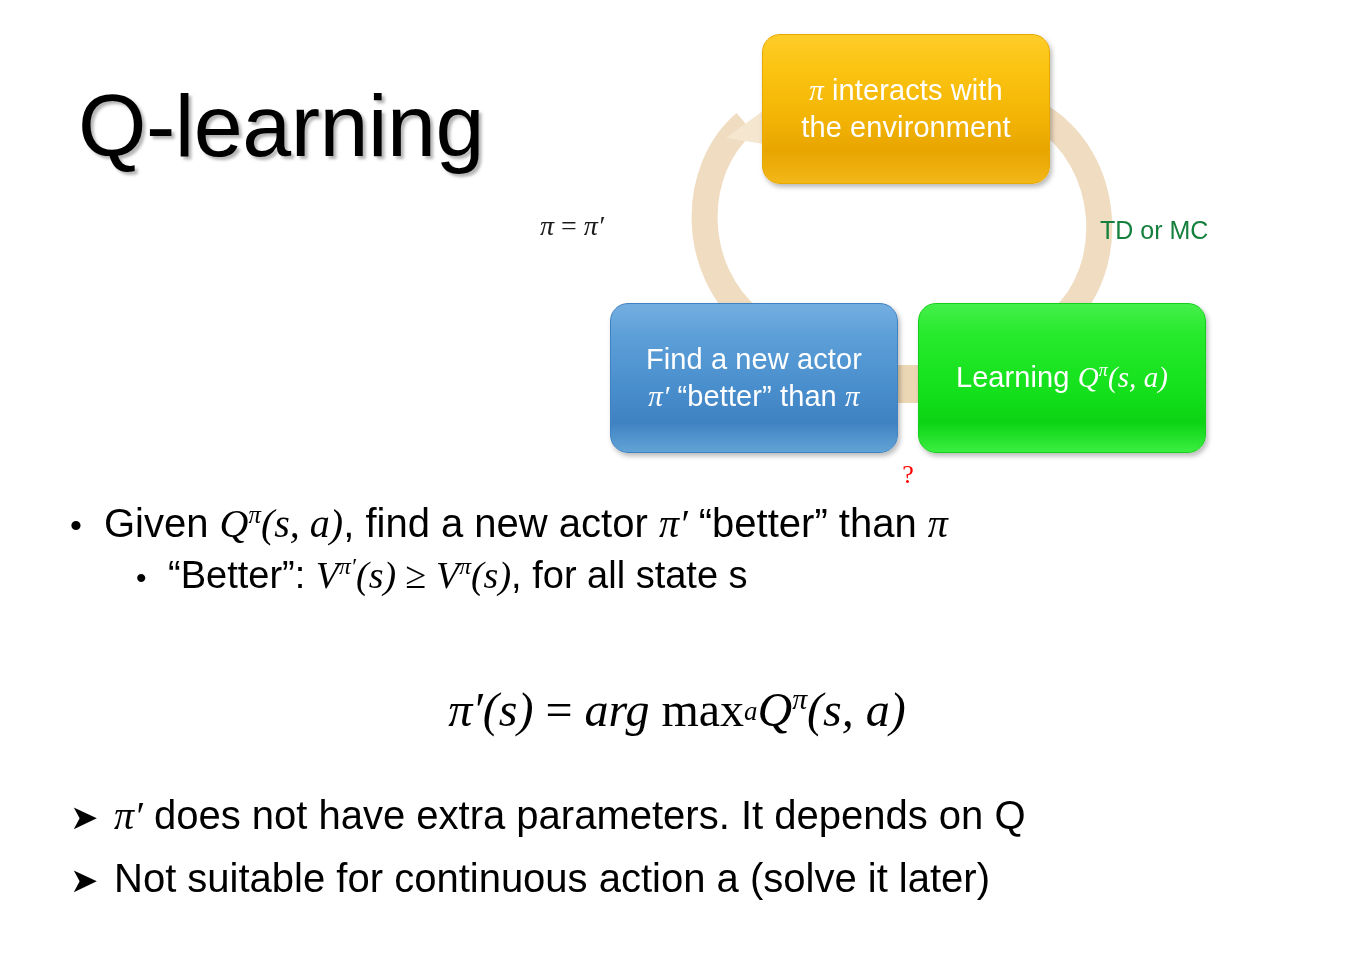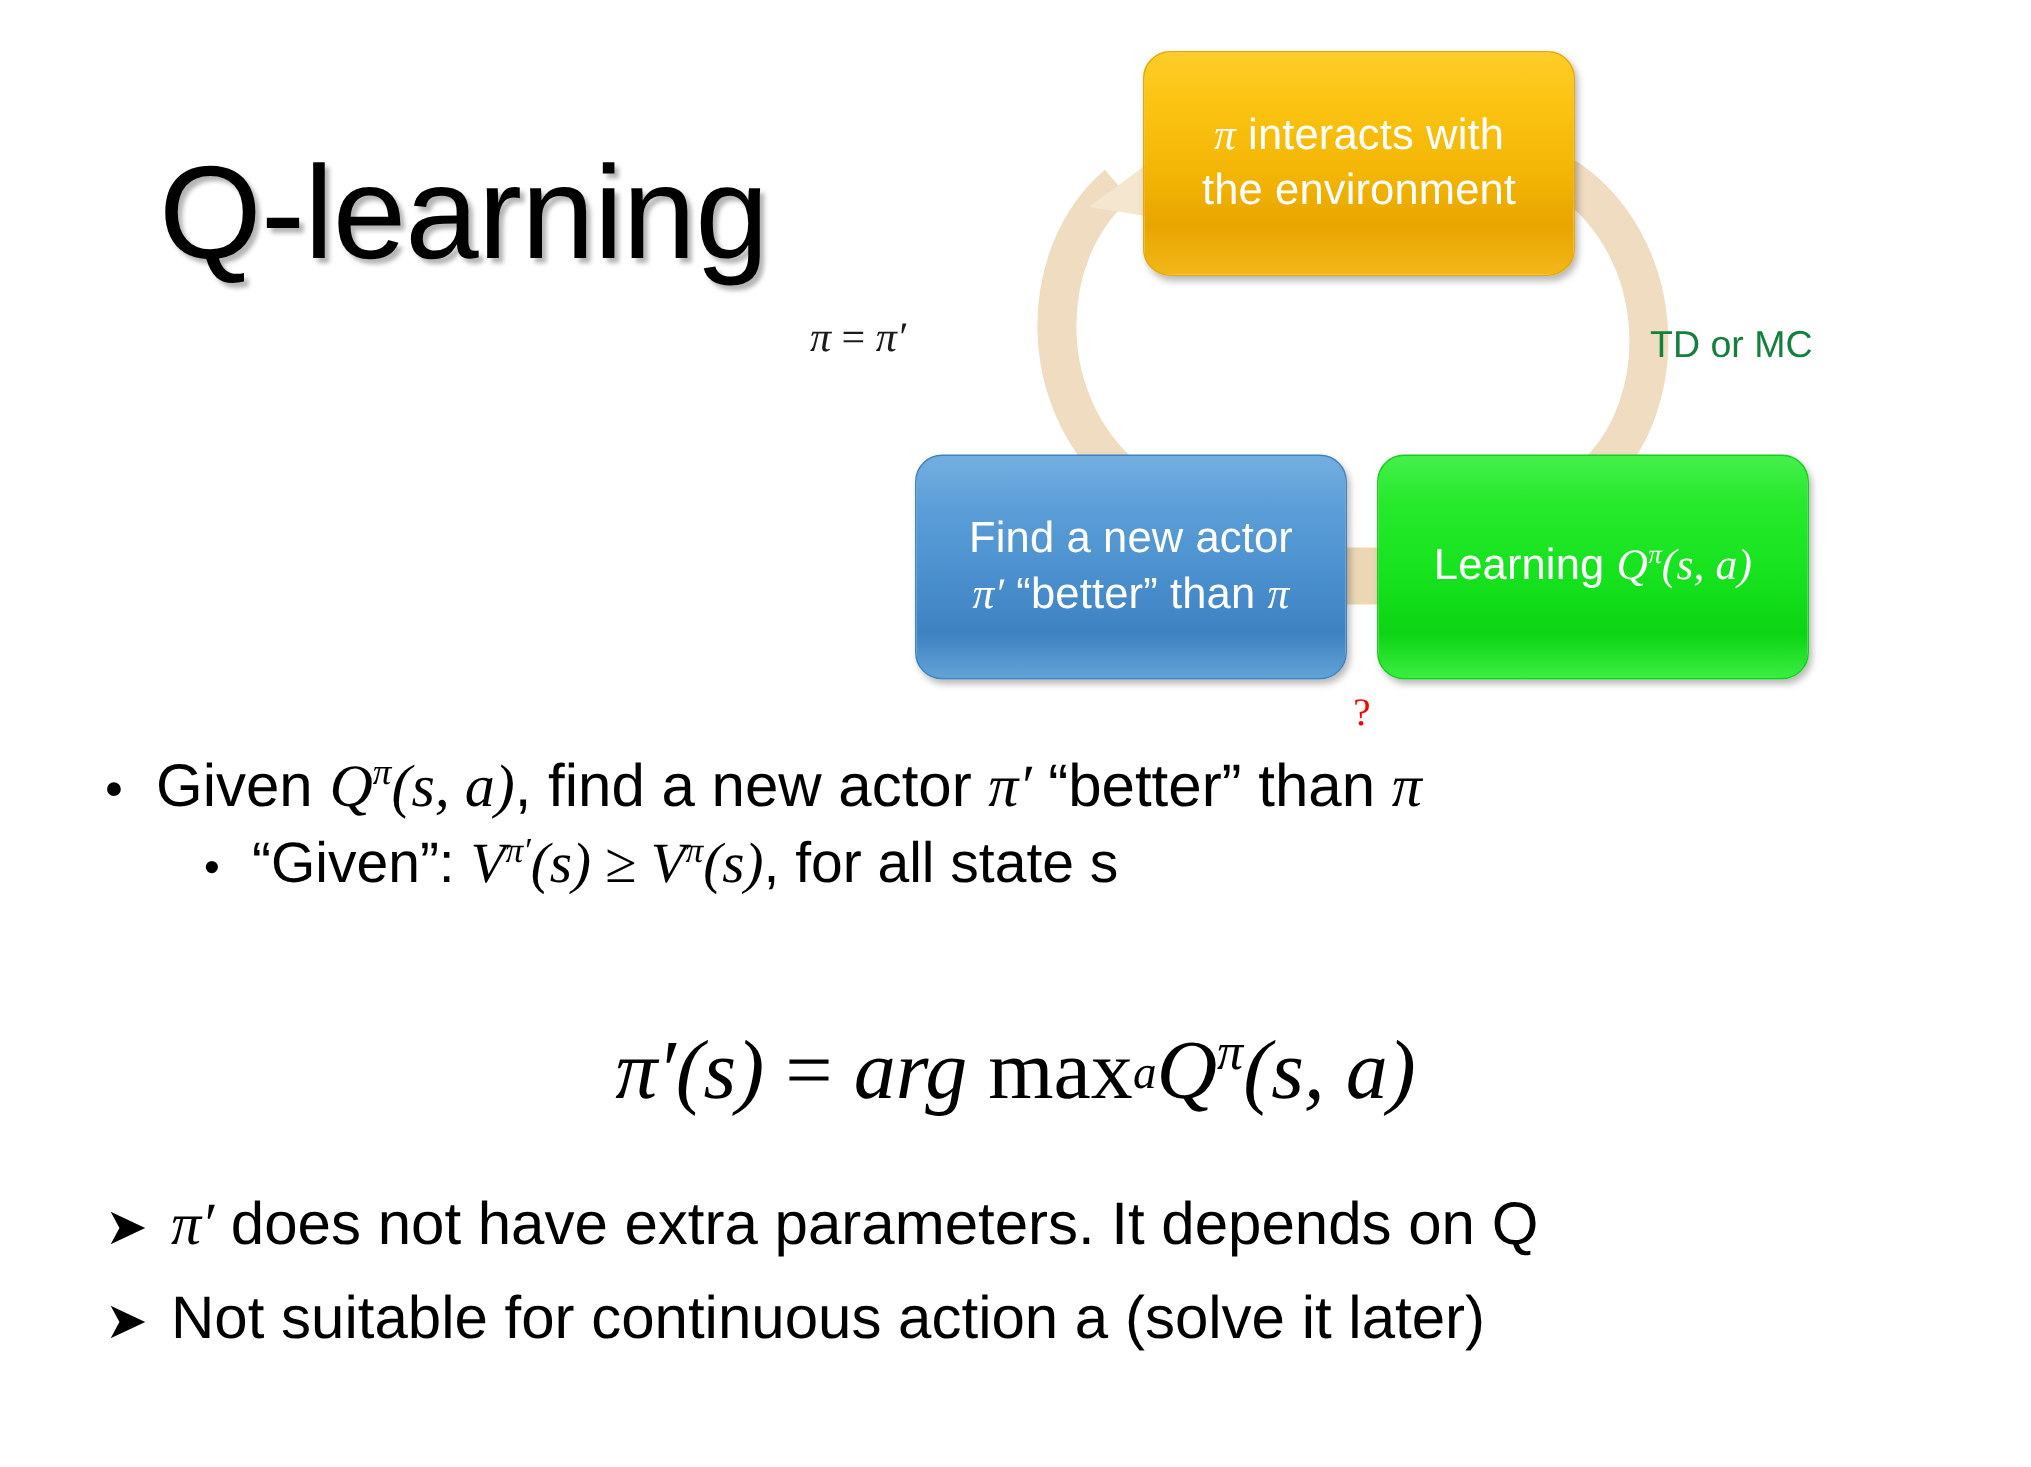--- a/index.html
+++ b/index.html
@@ -13,29 +13,28 @@
     position: relative;
     overflow: hidden;
     font-family: "Liberation Sans", sans-serif;
     color: #000000;
   }
 
   
   #slide-title {
     position: absolute;
     left: 78px;
-    top: 96px;
+    top: 80px;
     font-size: 88px;
     line-height: 1.05;
     font-weight: 400;
     letter-spacing: -0.5px;
     color: #000000;
     text-shadow: 3px 3px 3px rgba(120,120,120,0.55);
     white-space: nowrap;
-    margin-left: 28px;
   }
 
   
   #cycle-diagram {
     position: absolute;
     left: 540px;
     top: 20px;
     width: 760px;
     height: 470px;
   }
@@ -188,21 +187,21 @@
     font-family: "DejaVu Sans", sans-serif;
   }
 
   
   #equation-row {
     position: absolute;
     left: 0;
     top: 682px;
     width: 1354px;
     text-align: center;
-    font-size: 56px;
+    font-size: 48px;
     font-family: "Liberation Serif", serif;
     font-style: italic;
     white-space: nowrap;
   }
   #equation-row .opname { font-style: italic; }
   .maxwrap {
     display: inline-flex;
     flex-direction: row;
     align-items: center;
     vertical-align: baseline;
@@ -282,21 +281,21 @@
 
 <div id="body-content">
 
   <div class="bullet-l1">
     <span class="dot">•</span>
     <span><span>Given </span><span class="mi">Q</span><span class="mi sup">π</span><span class="mi">(s, a)</span><span>, find a new actor </span><span class="mi">π′</span><span> “better” than </span><span class="mi">π</span></span>
   </div>
 
   <div class="bullet-l2">
     <span class="dot">•</span>
-    <span><span>“Given”: </span><span class="mi">V</span><span class="mi sup">π′</span><span class="mi">(s)</span><span class="mup"> ≥ </span><span class="mi">V</span><span class="mi sup">π</span><span class="mi">(s)</span><span>, for all state s</span></span>
+    <span><span>“Better”: </span><span class="mi">V</span><span class="mi sup">π′</span><span class="mi">(s)</span><span class="mup"> ≥ </span><span class="mi">V</span><span class="mi sup">π</span><span class="mi">(s)</span><span>, for all state s</span></span>
   </div>
 </div>
 
 <div id="equation-row">
   <span class="mi">π′</span><span class="mi">(s)</span><span class="mup"> = </span><span class="opname">arg</span>&nbsp;<span class="maxwrap">
       <span class="maxtop">max</span>
       <span class="maxsub">a</span>
     </span><span class="mi">Q</span><span class="mi sup">π</span><span class="mi">(s, a)</span>
 </div>
 

